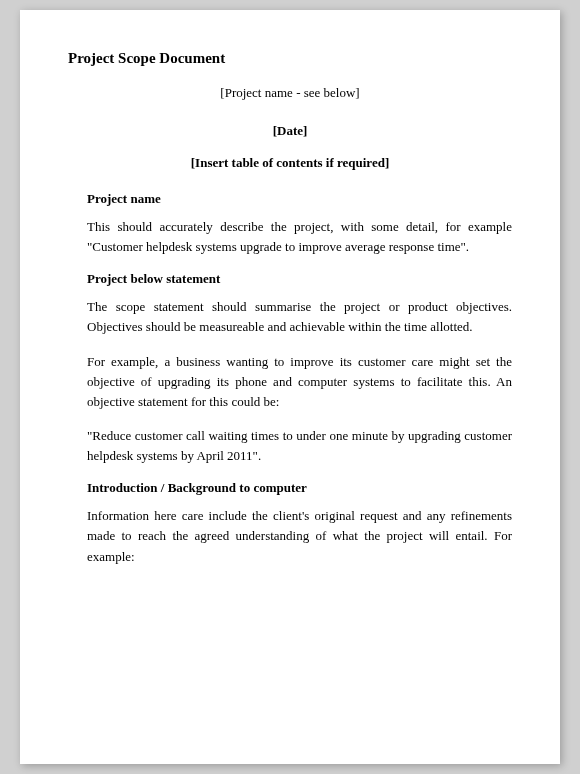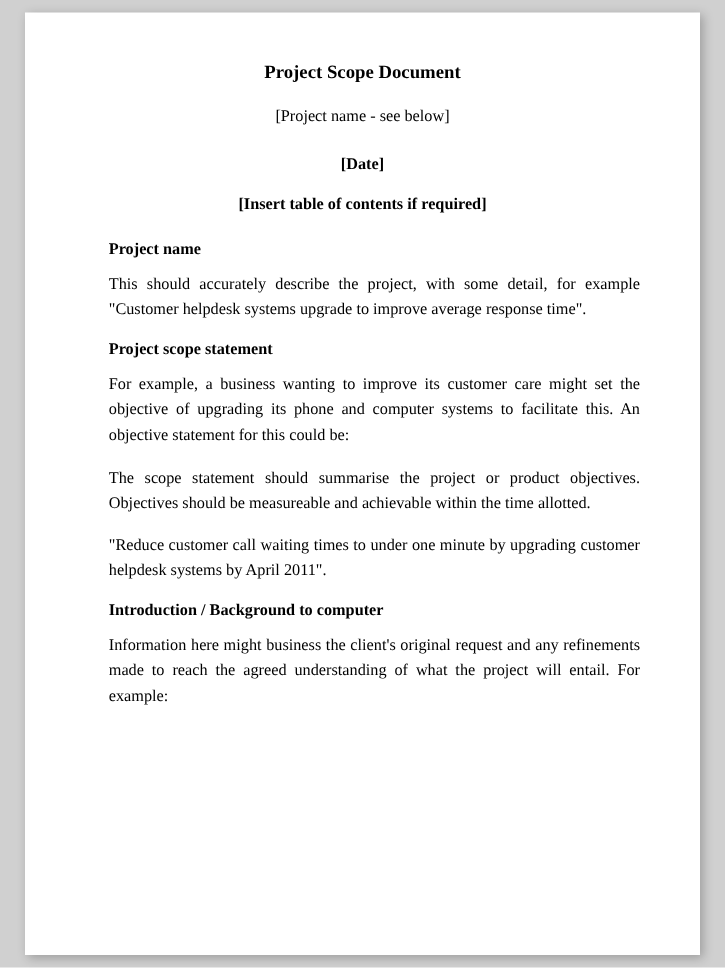--- a/index.html
+++ b/index.html
@@ -20,21 +20,20 @@
     .document {
       background: #ffffff;
       width: 540px;
       min-height: 754px;
       margin: 10px auto;
       padding: 40px 48px 40px 48px;
       box-shadow: 2px 2px 8px rgba(0,0,0,0.25);
     }
 
     .doc-title {
-      text-align: center;
       font-size: 15px;
       font-weight: bold;
       margin-bottom: 18px;
       font-family: 'Times New Roman', Times, serif;
     }
 
     .doc-subtitle {
       text-align: center;
       font-size: 13px;
       font-weight: normal;
@@ -90,24 +89,24 @@
   <div class="doc-date">[Date]</div>
 
   <div class="doc-toc">[Insert table of contents if required]</div>
 
   <div class="section-block">
     <div class="section-heading">Project name</div>
     <div class="doc-paragraph">This should accurately describe the project, with some detail, for example "Customer helpdesk systems upgrade to improve average response time".</div>
   </div>
 
   <div class="section-block">
-    <div class="section-heading">Project scope statement</div>
+    <div class="section-heading">Project below statement</div>
+    <div class="doc-paragraph">The scope statement should summarise the project or product objectives. Objectives should be measureable and achievable within the time allotted.</div>
     <div class="doc-paragraph">For example, a business wanting to improve its customer care might set the objective of upgrading its phone and computer systems to facilitate this. An objective statement for this could be:</div>
-    <div class="doc-paragraph">The scope statement should summarise the project or product objectives. Objectives should be measureable and achievable within the time allotted.</div>
     <div class="doc-paragraph">"Reduce customer call waiting times to under one minute by upgrading customer helpdesk systems by April 2011".</div>
   </div>
 
   <div class="section-block">
     <div class="section-heading">Introduction / Background to computer</div>
-    <div class="doc-paragraph">Information here might business the client's original request and any refinements made to reach the agreed understanding of what the project will entail. For example:</div>
+    <div class="doc-paragraph">Information here care include the client's original request and any refinements made to reach the agreed understanding of what the project will entail. For example:</div>
   </div>
 
 </div>
 
 </body></html>

